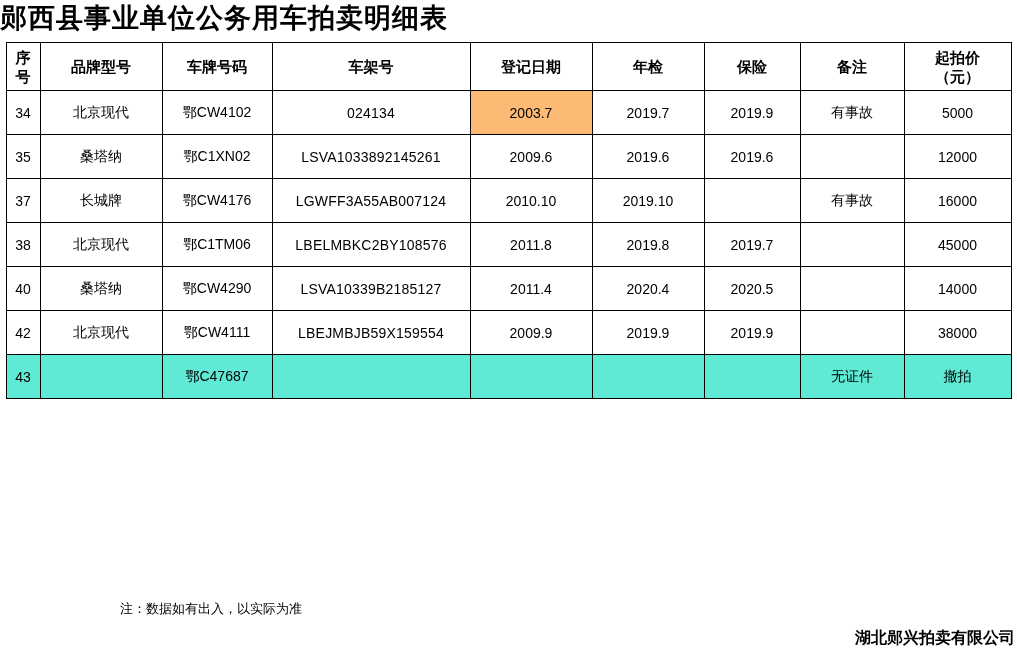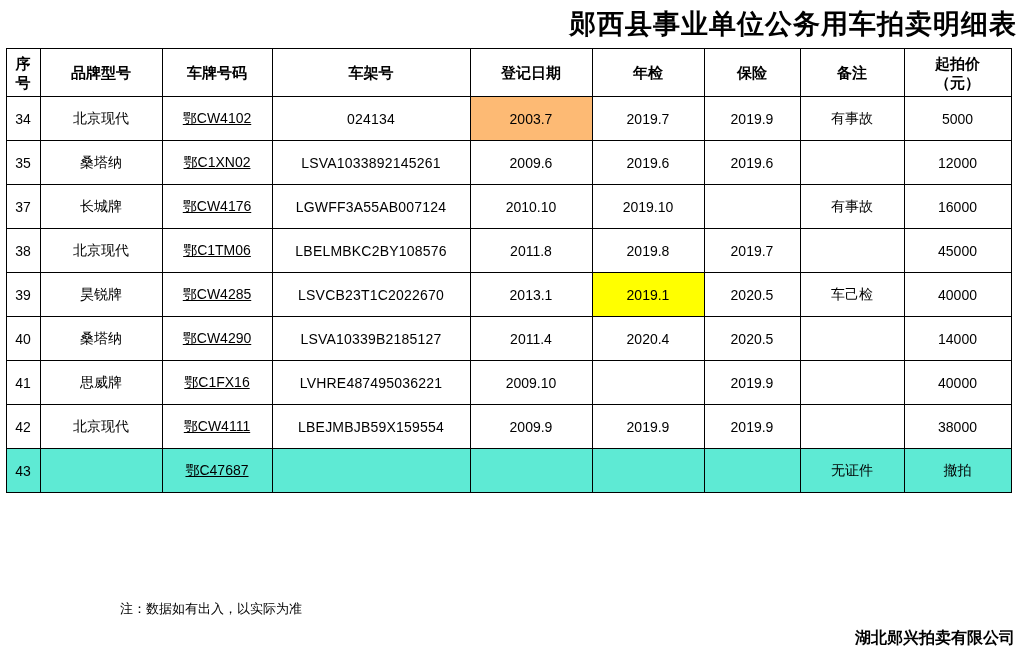--- a/index.html
+++ b/index.html
@@ -14,25 +14,24 @@
     color: #000000;
     overflow: hidden;
   }
   .page {
     position: relative;
     width: 1017px;
     height: 657px;
     box-sizing: border-box;
   }
   .doc-title {
-    text-align: right;
+    text-align: left;
     font-size: 27px;
     font-weight: bold;
     letter-spacing: 1px;
-    padding-top: 6px;
     padding-bottom: 6px;
     font-family: "Liberation Sans", sans-serif;
   }
   table.sheet {
     border-collapse: collapse;
     width: 1005px;
     margin: 0 auto;
     table-layout: fixed;
   }
   table.sheet td, table.sheet th {
@@ -62,21 +61,21 @@
   .col-note   { width: 104px; }
   .col-price  { width: 107px; }
 
   .hdr-two-line { line-height: 19px; }
 
   .cell-orange { background: #fdba74; }
   .cell-yellow { background: #FFFF00; }
   .row-red td  { background: #5eead4; }
 
   .vin  { font-size: 13px; letter-spacing: 0.2px; }
-  .plate{ font-size: 14px; text-decoration: underline; }
+  .plate{ font-size: 14px; }
 
   .footnote {
     position: absolute;
     left: 0;
     top: 600px;
     width: 1017px;
     text-align: left;
     font-size: 13px;
   }
   .footnote .inner {
@@ -177,55 +176,33 @@
         <td>北京现代</td>
         <td class="plate">鄂C1TM06</td>
         <td class="vin">LBELMBKC2BY108576</td>
         <td>2011.8</td>
         <td>2019.8</td>
         <td>2019.7</td>
         <td></td>
         <td>45000</td>
       </tr>
 
-      <tr>
-        <td>39</td>
-        <td>昊锐牌</td>
-        <td class="plate">鄂CW4285</td>
-        <td class="vin">LSVCB23T1C2022670</td>
-        <td>2013.1</td>
-        <td class="cell-yellow">2019.1</td>
-        <td>2020.5</td>
-        <td>车己检</td>
-        <td>40000</td>
-      </tr>
 
       <tr>
         <td>40</td>
         <td>桑塔纳</td>
         <td class="plate">鄂CW4290</td>
         <td class="vin">LSVA10339B2185127</td>
         <td>2011.4</td>
         <td>2020.4</td>
         <td>2020.5</td>
         <td></td>
         <td>14000</td>
       </tr>
 
-      <tr>
-        <td>41</td>
-        <td>思威牌</td>
-        <td class="plate">鄂C1FX16</td>
-        <td class="vin">LVHRE487495036221</td>
-        <td>2009.10</td>
-        <td></td>
-        <td>2019.9</td>
-        <td></td>
-        <td>40000</td>
-      </tr>
 
       <tr>
         <td>42</td>
         <td>北京现代</td>
         <td class="plate">鄂CW4111</td>
         <td class="vin">LBEJMBJB59X159554</td>
         <td>2009.9</td>
         <td>2019.9</td>
         <td>2019.9</td>
         <td></td>

